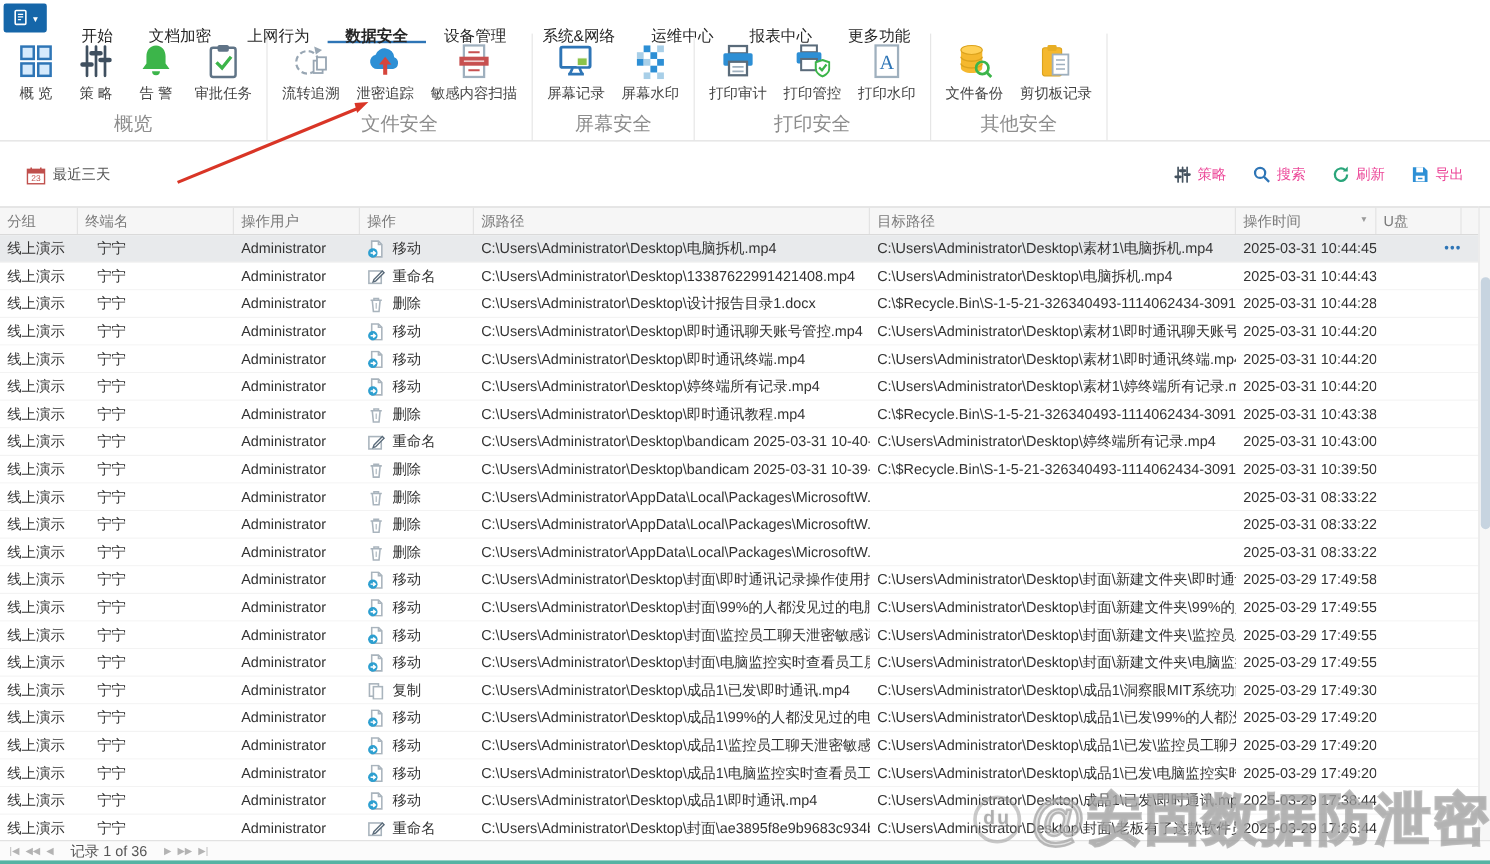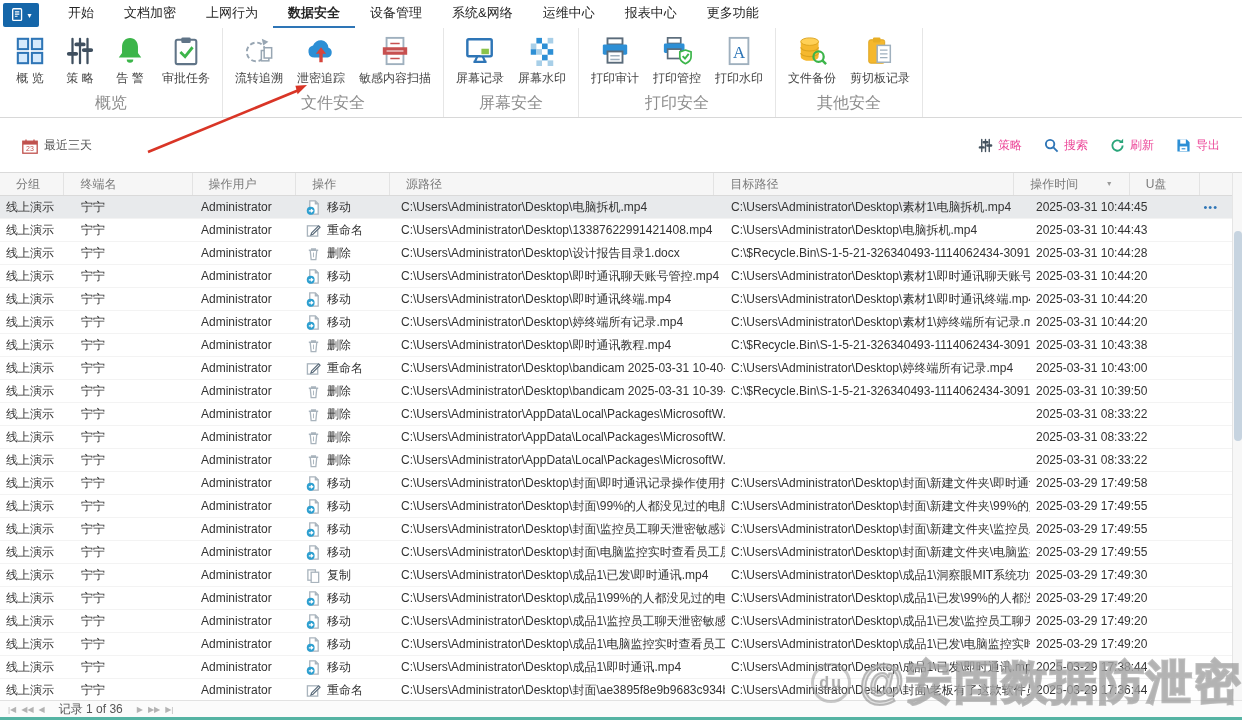--- a/index.html
+++ b/index.html
@@ -6,21 +6,21 @@
   html,body { width:1242px; height:720px; overflow:hidden; }
   body { font-family:"Liberation Sans","DejaVu Sans",sans-serif; font-size:12px; color:#333;
          background:#fff; position:relative; }
 
   
   .menubar { height:28px; display:flex; align-items:center; background:#fff; }
   .appbtn { width:36px; height:24px; margin:2px 2px 0 3px; background:#1566a9; border-radius:2px;
             display:flex; align-items:center; justify-content:center; color:#fff; cursor:default; }
   .appbtn .caret { font-size:8px; margin-left:1px; }
   .tabs { display:flex; margin-left:12px; height:28px; }
-  .tab { padding:0 15px; line-height:25px; font-size:13px; color:#262626; white-space:nowrap; }
+  .tab { padding:17px 15px; line-height:25px; font-size:13px; color:#262626; white-space:nowrap; }
   .tab.active { border-bottom:2px solid #2e75b6; font-weight:bold; }
 
   
   .ribbon { display:flex; align-items:stretch; height:90px; border-bottom:1px solid #d8d8d8; background:#fff; }
   .rgroup { display:flex; flex-direction:column; justify-content:space-between;
             border-right:1px solid #e6e6e6; padding:3px 5px 0; }
   .ritems { display:flex; align-items:flex-start; }
   .ritem { display:flex; flex-direction:column; align-items:center; padding:4px 7px 3px;
            min-width:50px; border-radius:2px; }
   .ritem.active { background:#cde3f6; }
@@ -32,21 +32,21 @@
   .filterbar { height:54px; display:flex; align-items:center; justify-content:space-between;
                padding:0 22px; background:#fff; }
   .datefilter { display:flex; align-items:flex-end; gap:6px; color:#555; }
   .factions { display:flex; gap:22px; }
   .faction { display:flex; align-items:center; gap:5px; color:#ec4899; cursor:default; white-space:nowrap; }
   .icon16 { display:flex; align-items:center; }
 
   
   .thead { display:flex; height:24px; width:1232px; background:#f6f6f6; color:#7a7a7a;
            border-top:1px solid #dadada; border-bottom:1px solid #dadada; }
-  .th { padding:0 16px; line-height:22px; border-right:1px solid #e3e3e3; overflow:hidden; white-space:nowrap; }
+  .th { padding:0 6px; line-height:22px; border-right:1px solid #e3e3e3; overflow:hidden; white-space:nowrap; }
   .th-time { display:flex; align-items:flex-end; justify-content:space-between; }
   .dd { font-size:7px; color:#9a9a9a; }
   .c0{width:65px;} .c1{width:130px;} .c2{width:105px;} .c3{width:95px;}
   .c4{width:330px;} .c5{width:305px;} .c6{width:117px;} .c7{width:71px;}
   .c8{width:14px; border-right:none;}
   .tbody { width:1232px; }
   .trow { display:flex; height:23px; align-items:center; border-bottom:1px solid #f3f3f3;
           position:relative; background:#fff; }
   .trow.selected { background:#e8eaec; }
   .td { padding:0 6px; overflow:hidden; white-space:nowrap; height:23px; line-height:22px; }

